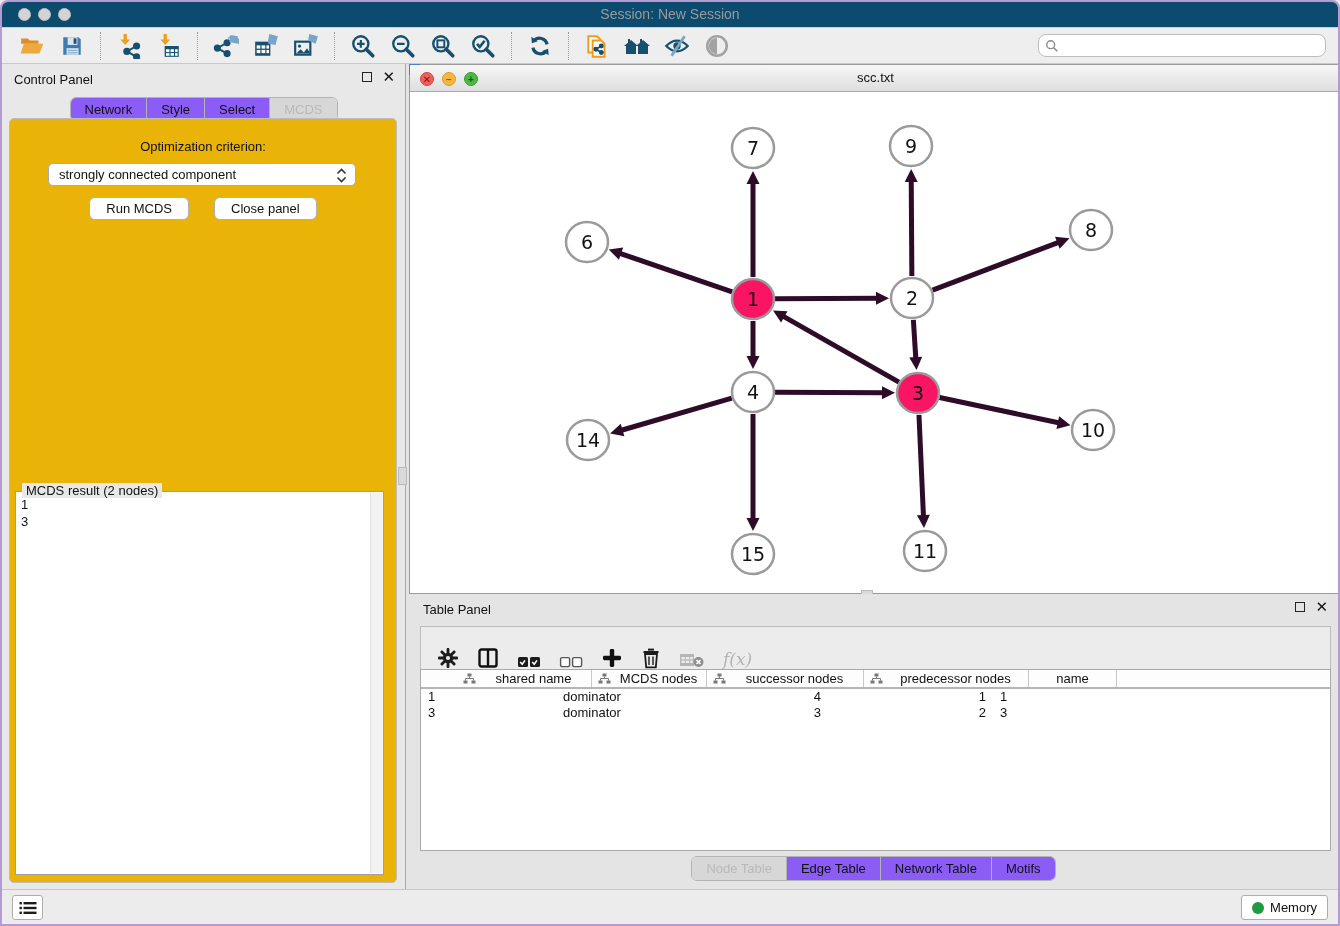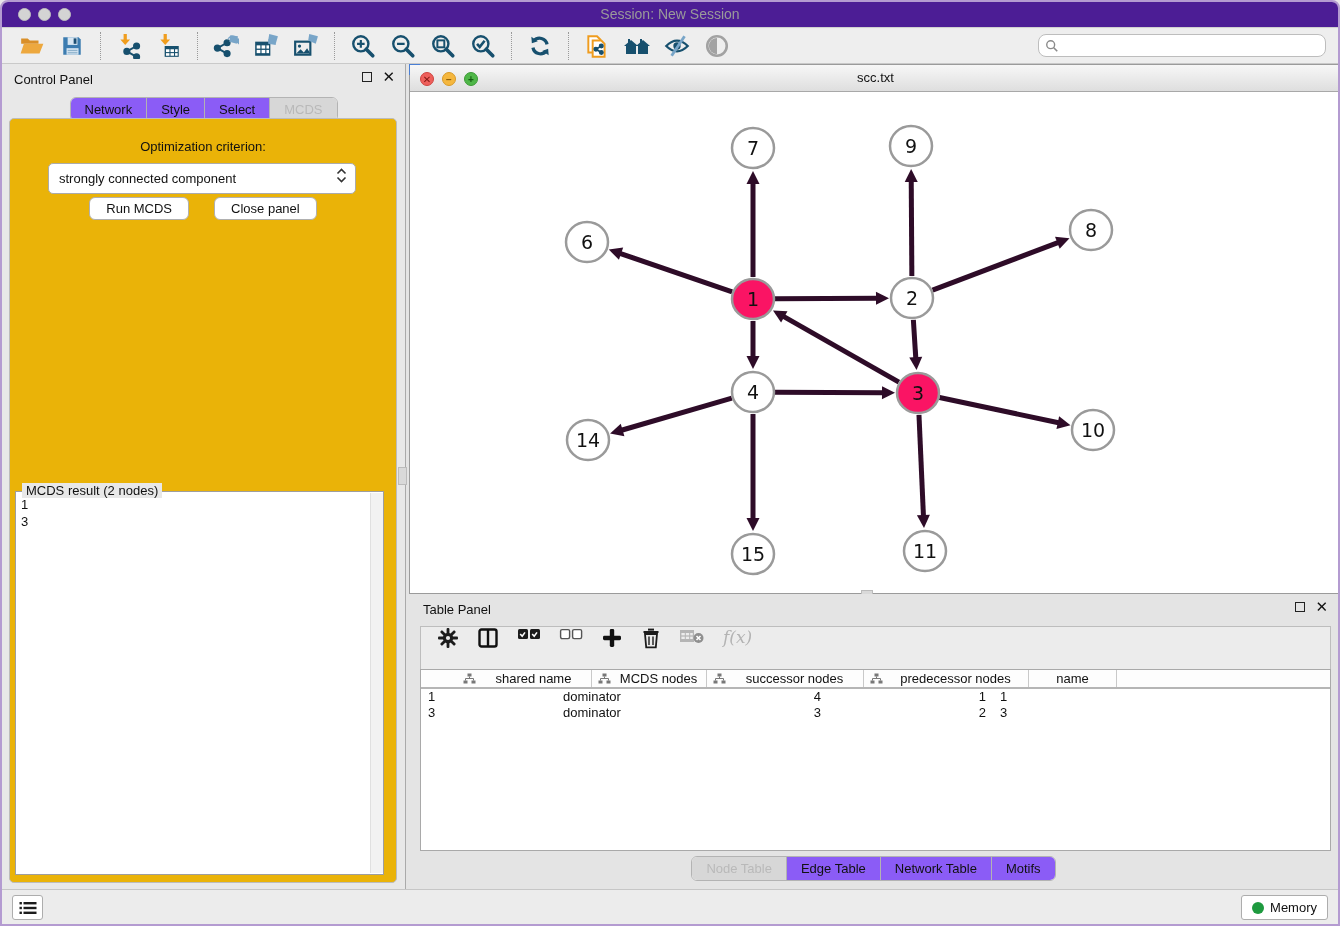--- a/index.html
+++ b/index.html
@@ -8,21 +8,21 @@
     font-family:"Liberation Sans","DejaVu Sans",sans-serif;
     background:#e9e7ea; position:relative; overflow:hidden;
   }
   .app {
     position:absolute; inset:0; border:2px solid #b49bd1;
     border-radius:8px 8px 0 0; background:#ececec; overflow:hidden;
   }
   
   .titlebar {
     position:absolute; left:0; top:0; right:0; height:26px;
-    background:#4c1d95; border-bottom:1px solid #d0d0d0;
+    background:#0c4a6e; border-bottom:1px solid #d0d0d0;
   }
   .titlebar .lights { position:absolute; left:16px; top:6px; display:flex; gap:7px; }
   .titlebar .light { width:13px; height:13px; border-radius:50%; background:#d4d4d4; border:1px solid #bdbdbd; }
   .titlebar .title {
     position:absolute; left:0; right:0; top:4px; text-align:center;
     font-size:14px; color:#9a9a9a;
   }
   
   .toolbar {
     position:absolute; left:0; top:27px; right:0; height:35px;
@@ -52,21 +52,21 @@
   }
   .segment:last-child { border-right:none; }
   .segment.disabled-active { background:#d7d7d7; color:#b9b9b9; }
   .cp-tabs { position:absolute; left:50%; transform:translateX(-50%); top:33px; }
   .cp-body {
     position:absolute; left:7px; right:8px; top:54px; bottom:6px;
     border:1px solid #bcbcbc; border-radius:5px; background:#eab308;
   }
   .opt-label { position:absolute; left:0; right:0; top:20px; text-align:center; font-size:13px; color:#111; }
   .dropdown {
-    position:absolute; left:38px; right:40px; top:44px; height:31px;
+    position:absolute; left:38px; right:40px; top:44px; height:23px;
     background:#fff; border:1px solid #ababab; border-radius:5px;
     font-size:13px; color:#111; display:flex; align-items:center; padding:0 22px 0 10px; cursor:pointer;
   }
   .dd-chevrons { position:absolute; right:8px; top:4px; }
   .cp-buttons { position:absolute; left:0; right:0; top:78px; display:flex; justify-content:center; gap:25px; }
   .push-btn {
     background:#fff; border:1px solid #b0b0b0; border-radius:6px;
     font-size:13px; color:#111; padding:3px 16px; cursor:pointer;
     font-family:"Liberation Sans",sans-serif;
   }
@@ -99,21 +99,21 @@
   .nl-green { background:#4fb748; border:1px solid #3c9a36; color:#135c10; }
   .net-title { position:absolute; left:0; right:0; top:5px; text-align:center; font-size:13px; color:#111; }
   .net-canvas { position:absolute; left:0; right:0; top:27px; bottom:0; background:#fff; }
   .h-grip { position:absolute; left:451px; bottom:-4px; width:12px; height:7px; background:#d9d9d9; border:1px solid #bbb; }
   
   .table-panel { position:absolute; left:407px; top:530px; right:0; bottom:0; background:#e4e4e4; }
   .tp-header { position:absolute; left:14px; top:8px; font-size:13px; color:#111; }
   .tp-toolbar {
     position:absolute; left:11px; right:7px; top:32px; height:43px;
     background:#ececec; border:1px solid #bdbdbd; border-bottom:none;
-    display:flex; align-items:flex-start; gap:18px; padding-left:16px;
+    display:flex; align-items:flex-end; gap:18px; padding-left:16px;
   }
   .tp-tool { display:flex; align-items:center; justify-content:center; cursor:pointer; }
   .fx-label { font-family:"DejaVu Serif","Liberation Serif",serif; font-style:italic; font-size:17px; color:#b3b3b3; }
   .tp-table {
     position:absolute; left:11px; right:7px; top:75px; bottom:38px;
     background:#fff; border:1px solid #a9a9a9; overflow:hidden;
   }
   .t-headrow { display:flex; border-bottom:2px solid #b5b5b5; background:#fdfdfd; height:19px;padding-left:36px; }
   .t-hcell {
     display:flex; align-items:center; font-size:13px; color:#111;

